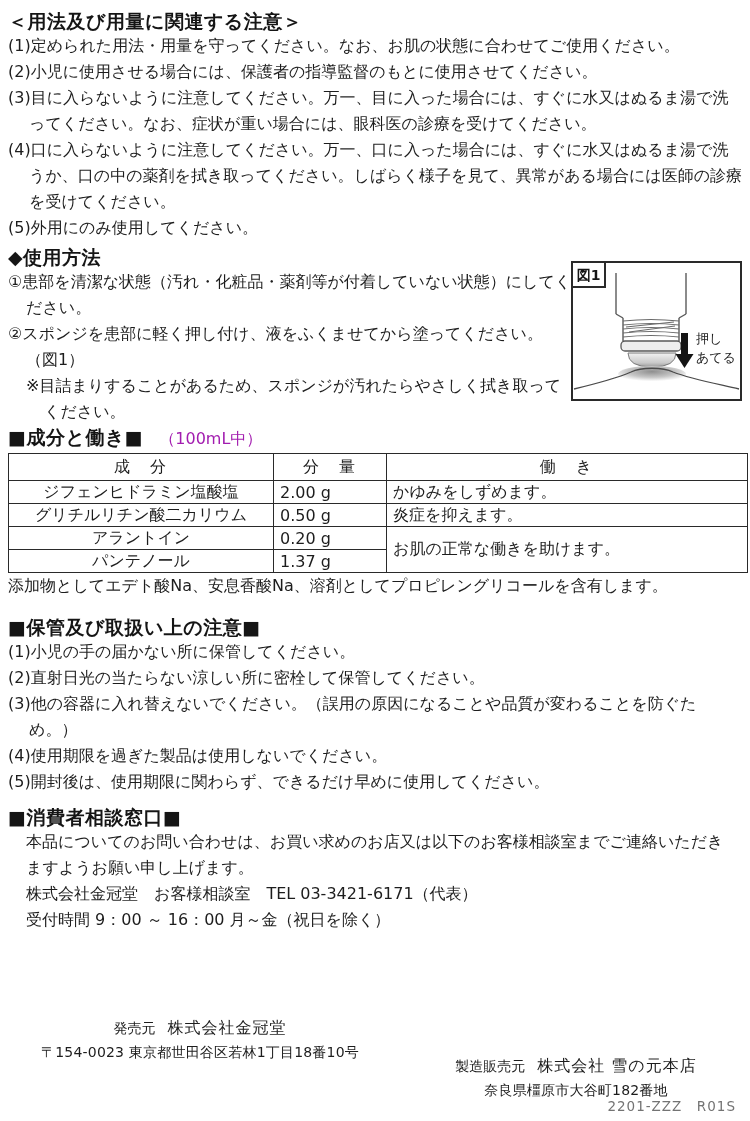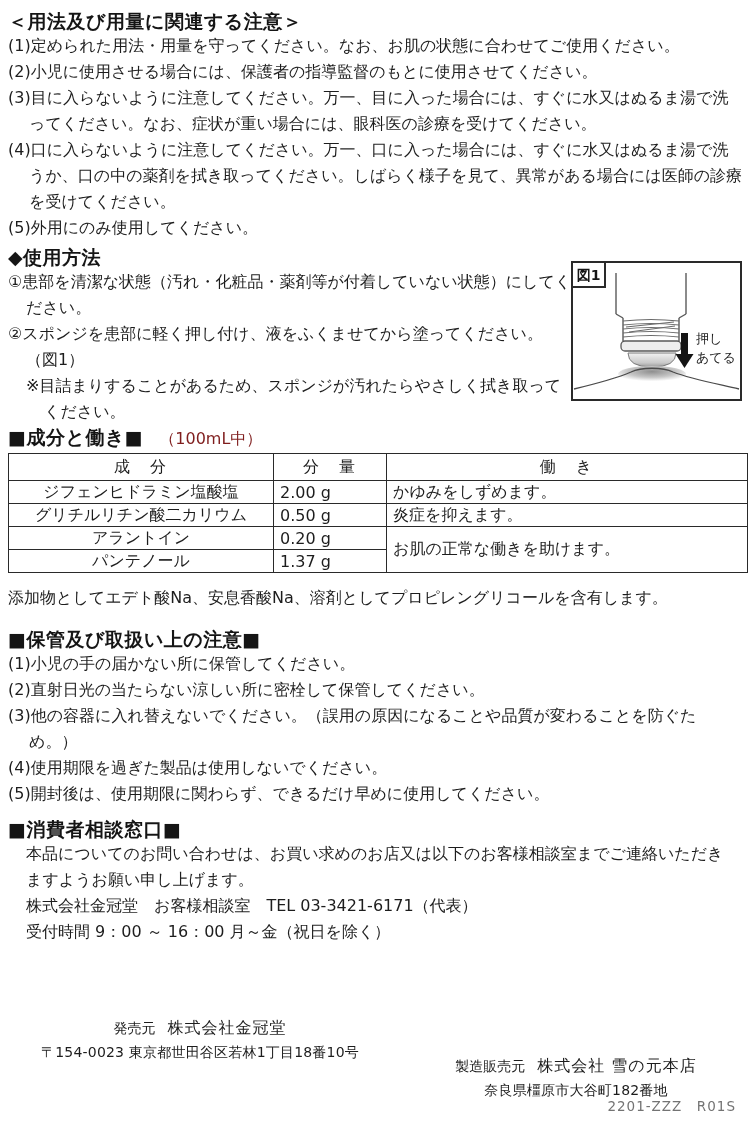--- a/index.html
+++ b/index.html
@@ -18,34 +18,34 @@
   }
   .body-text{font-size:16px;line-height:26px;}
   .hang21{padding-left:21px;text-indent:-21px;}
   .hang18{padding-left:18px;text-indent:-18px;}
   .sec-usage{position:relative;margin-top:4px;}
   .usage-text{width:565px;}
   .usage-note{margin-left:18px;}
   .figure-box{position:absolute;top:16px;right:0px;width:171px;height:140px;}
   .sec-ingredients{margin-top:0px;}
   .ing-head-row{display:flex;align-items:baseline;gap:16px;}
-  .unit-note{font-size:16px;font-weight:normal;color:#7f1d1d;}
+  .unit-note{font-size:16px;font-weight:normal;color:#a21caf;}
   table.ingredients{
     border-collapse:collapse;width:732px;margin-top:3px;
     font-size:16px;table-layout:fixed;
   }
   table.ingredients th,table.ingredients td{
     border:1.5px solid #2a2a2a;padding:0 6px;
   }
   table.ingredients th{font-weight:normal;height:26px;text-align:center;letter-spacing:2px;}
   table.ingredients td{height:22px;}
   .col-name{width:252px;text-align:center;}
   .col-amt{width:100px;text-align:left;}
   .col-eff{width:348px;text-align:left;}
-  .additives{margin-top:12px;}
+  .additives{margin-top:0;}
   .sec-storage{margin-top:16px;}
   .sec-consumer{margin-top:10px;}
   .consumer-body{margin-left:18px;width:712px;}
   .consumer-line{margin-left:18px;}
   .footer-block{position:absolute;text-align:center;}
   .footer-seller{left:40px;top:1018px;width:320px;}
   .footer-maker{left:428px;top:1056px;width:296px;}
   .company-line{display:flex;justify-content:center;align-items:baseline;gap:12px;}
   .company-label{font-size:14px;}
   .company-name{font-size:16px;letter-spacing:1px;}

